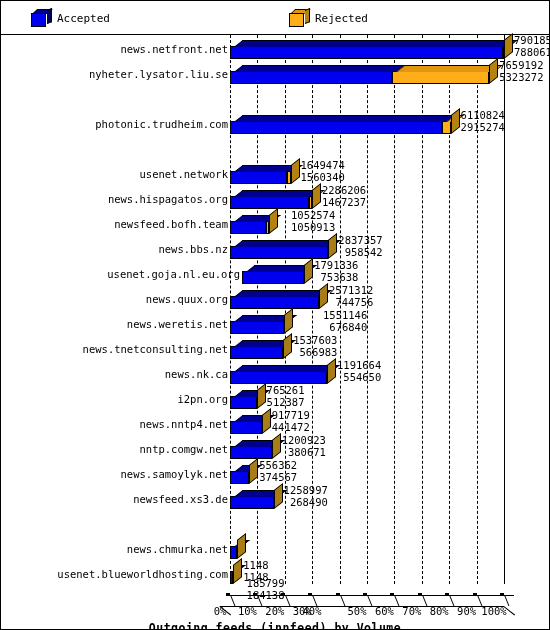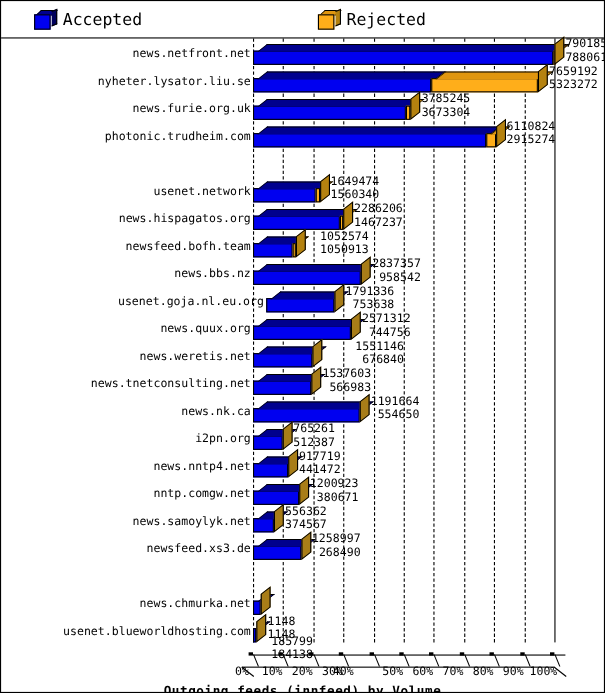--- a/index.html
+++ b/index.html
@@ -67,21 +67,21 @@
     position: absolute;
     left: 1px; top: 0px;
     width: 15px; height: 5px;
     border: 1px solid #000;
     border-bottom: none;
     box-sizing: border-box;
     transform: skewX(-48deg);
     transform-origin: left bottom;
   }
   .legend-label {
-    font-size: 15px;
+    font-size: 11px;
     color: #000;
     letter-spacing: 0px;
     white-space: nowrap;
   }
 
   
   #plot {
     position: absolute;
     left: 0;
     top: 34px;
@@ -302,34 +302,20 @@
           <div class="bargroup">
             <div class="seg accepted" style="width: 161.66px;"></div>
             <div class="toplid accepted" style="width: 161.66px; left: 4px;"></div>
             <div class="seg rejected" style="left: 161.66px; width: 97.544px;"></div>
             <div class="toplid rejected" style="left: 165.66px; width: 97.544px;"></div>
             <div class="cap" style="left: 259.204px;"></div>
           </div>
           <div class="vals" style="left: 498.204px;">
             <div>7659192</div>
             <div style="text-align:right">5323272</div>
-          </div>
-        </div>
-        <div class="row" style="top: 52px;">
-          <div class="cat-label">news.furie.org.uk</div>
-          <div class="bargroup">
-            <div class="seg accepted" style="width: 138.918px;"></div>
-            <div class="toplid accepted" style="width: 138.918px; left: 4px;"></div>
-            <div class="seg rejected" style="left: 138.918px; width: 4.384px;"></div>
-            <div class="toplid rejected" style="left: 142.918px; width: 4.384px;"></div>
-            <div class="cap" style="left: 143.302px;"></div>
-          </div>
-          <div class="vals" style="left: 382.302px;">
-            <div>3785245</div>
-            <div style="text-align:right">3673304</div>
           </div>
         </div>
         <div class="row" style="top: 77px;">
           <div class="cat-label">photonic.trudheim.com</div>
           <div class="bargroup">
             <div class="seg accepted" style="width: 211.802px;"></div>
             <div class="toplid accepted" style="width: 211.802px; left: 4px;"></div>
             <div class="seg rejected" style="left: 211.802px; width: 8.768px;"></div>
             <div class="toplid rejected" style="left: 215.802px; width: 8.768px;"></div>
             <div class="cap" style="left: 220.57px;"></div>

